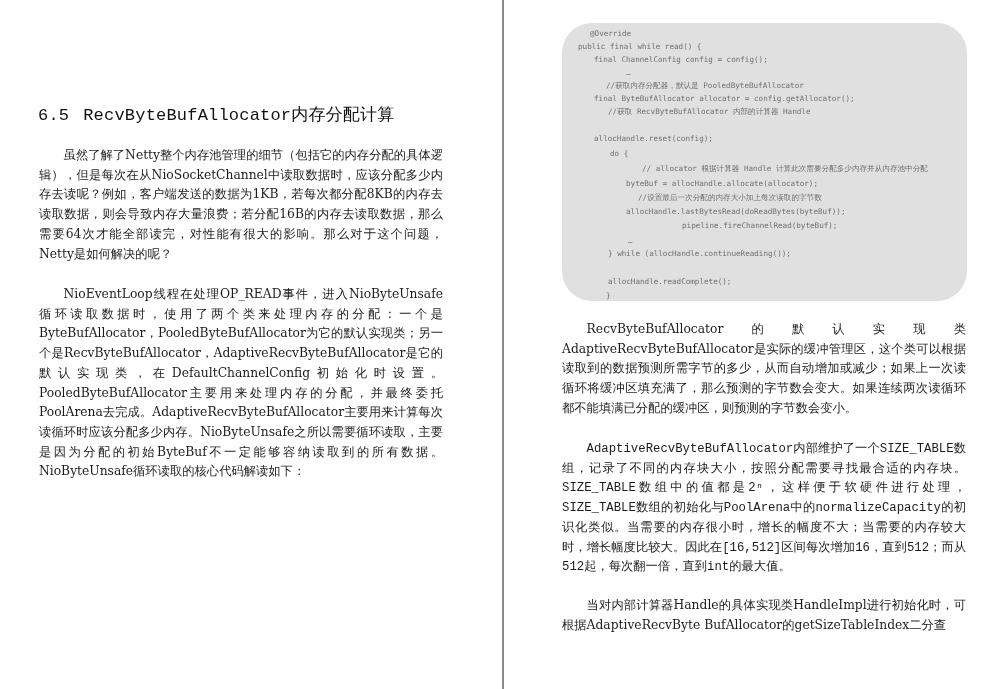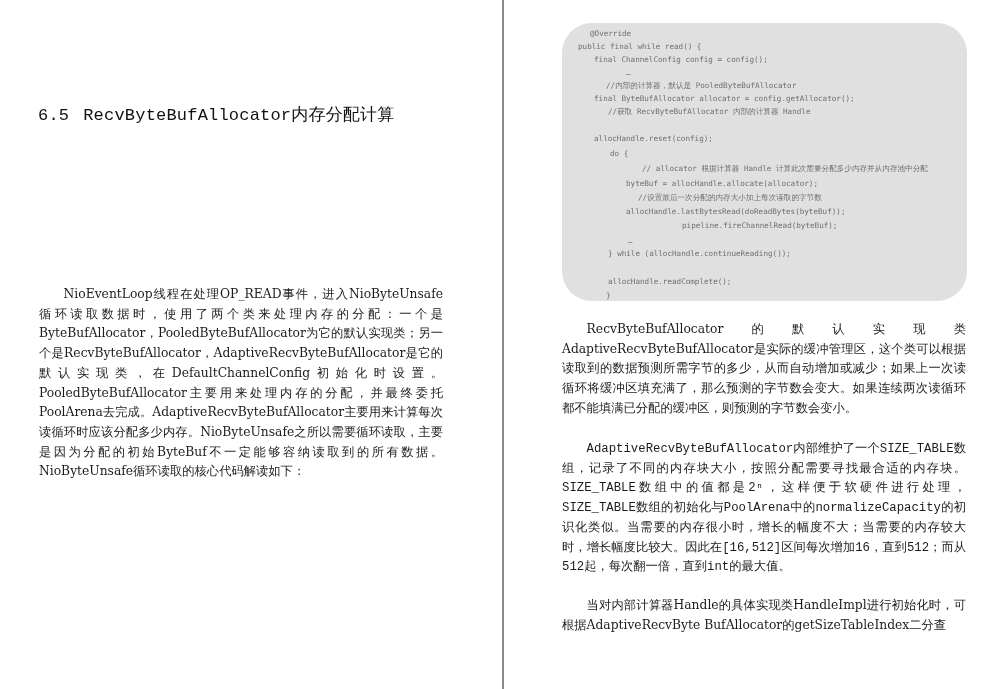--- a/index.html
+++ b/index.html
@@ -33,35 +33,38 @@
     }
     .code .line { position: absolute; white-space: pre; }
   </style>
 </head>
 <body>
 
 <div class="page page-left">
   <div class="heading">
     <span class="num">6.5</span><span>RecvByteBufAllocator内存分配计算</span>
   </div>
+  <div class="para p1">
+    <p>虽然了解了Netty整个内存池管理的细节（包括它的内存分配的具体逻辑），但是每次在从NioSocketChannel中读取数据时，应该分配多少内存去读呢？例如，客户端发送的数据为1KB，若每次都分配8KB的内存去读取数据，则会导致内存大量浪费；若分配16B的内存去读取数据，那么需要64次才能全部读完，对性能有很大的影响。那么对于这个问题，Netty是如何解决的呢？</p>
+  </div>
   <div class="para p2">
     <p>NioEventLoop线程在处理OP_READ事件，进入NioByteUnsafe循环读取数据时，使用了两个类来处理内存的分配：一个是ByteBufAllocator，PooledByteBufAllocator为它的默认实现类；另一个是RecvByteBufAllocator，AdaptiveRecvByteBufAllocator是它的默认实现类，在DefaultChannelConfig初始化时设置。PooledByteBufAllocator主要用来处理内存的分配，并最终委托PoolArena去完成。AdaptiveRecvByteBufAllocator主要用来计算每次读循环时应该分配多少内存。NioByteUnsafe之所以需要循环读取，主要是因为分配的初始ByteBuf不一定能够容纳读取到的所有数据。NioByteUnsafe循环读取的核心代码解读如下：</p>
   </div>
 </div>
 
 <div class="divider"></div>
 
 <div class="page page-right"></div>
 
 <div class="code">
   <div class="line" style="left:28px;top:6px">@Override</div>
   <div class="line" style="left:16px;top:19px">public final while read() {</div>
   <div class="line" style="left:32px;top:32px">final ChannelConfig config = config();</div>
   <div class="line" style="left:64px;top:45px">…</div>
-  <div class="line" style="left:44px;top:58px">//内部的计算器，默认是 PooledByteBufAllocator</div>
+  <div class="line" style="left:44px;top:58px">//获取内存分配器，默认是 PooledByteBufAllocator</div>
   <div class="line" style="left:32px;top:71px">final ByteBufAllocator allocator = config.getAllocator();</div>
   <div class="line" style="left:46px;top:84px">//获取 RecvByteBufAllocator 内部的计算器 Handle</div>
   <div class="line" style="left:32px;top:111px">allocHandle.reset(config);</div>
   <div class="line" style="left:48px;top:126px">do {</div>
   <div class="line" style="left:80px;top:141px">// allocator 根据计算器 Handle 计算此次需要分配多少内存并从内存池中分配</div>
   <div class="line" style="left:64px;top:156px">byteBuf = allocHandle.allocate(allocator);</div>
   <div class="line" style="left:76px;top:170px">//设置最后一次分配的内存大小加上每次读取的字节数</div>
   <div class="line" style="left:64px;top:184px">allocHandle.lastBytesRead(doReadBytes(byteBuf));</div>
   <div class="line" style="left:120px;top:198px">pipeline.fireChannelRead(byteBuf);</div>
   <div class="line" style="left:66px;top:213px">…</div>

